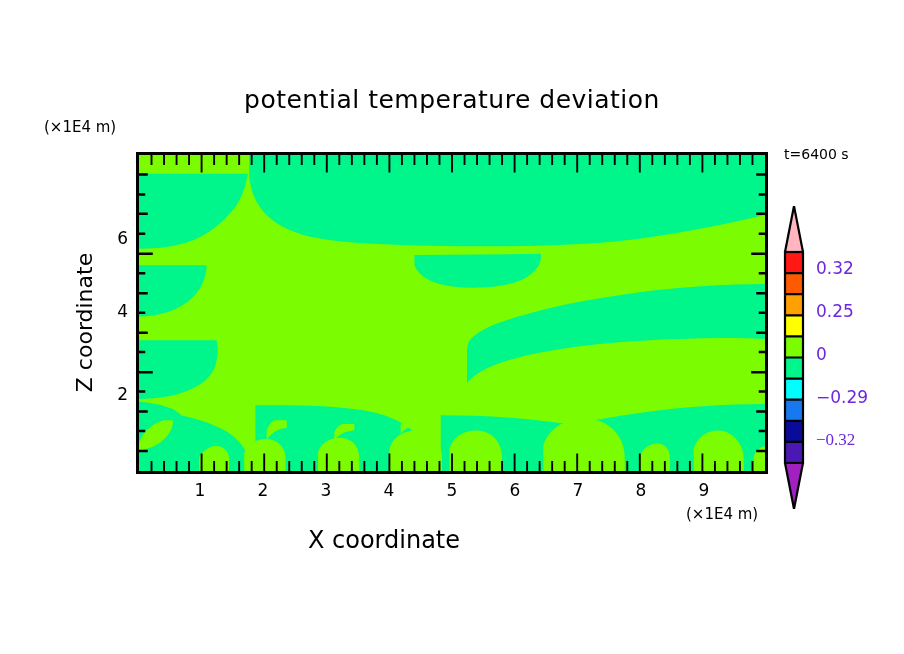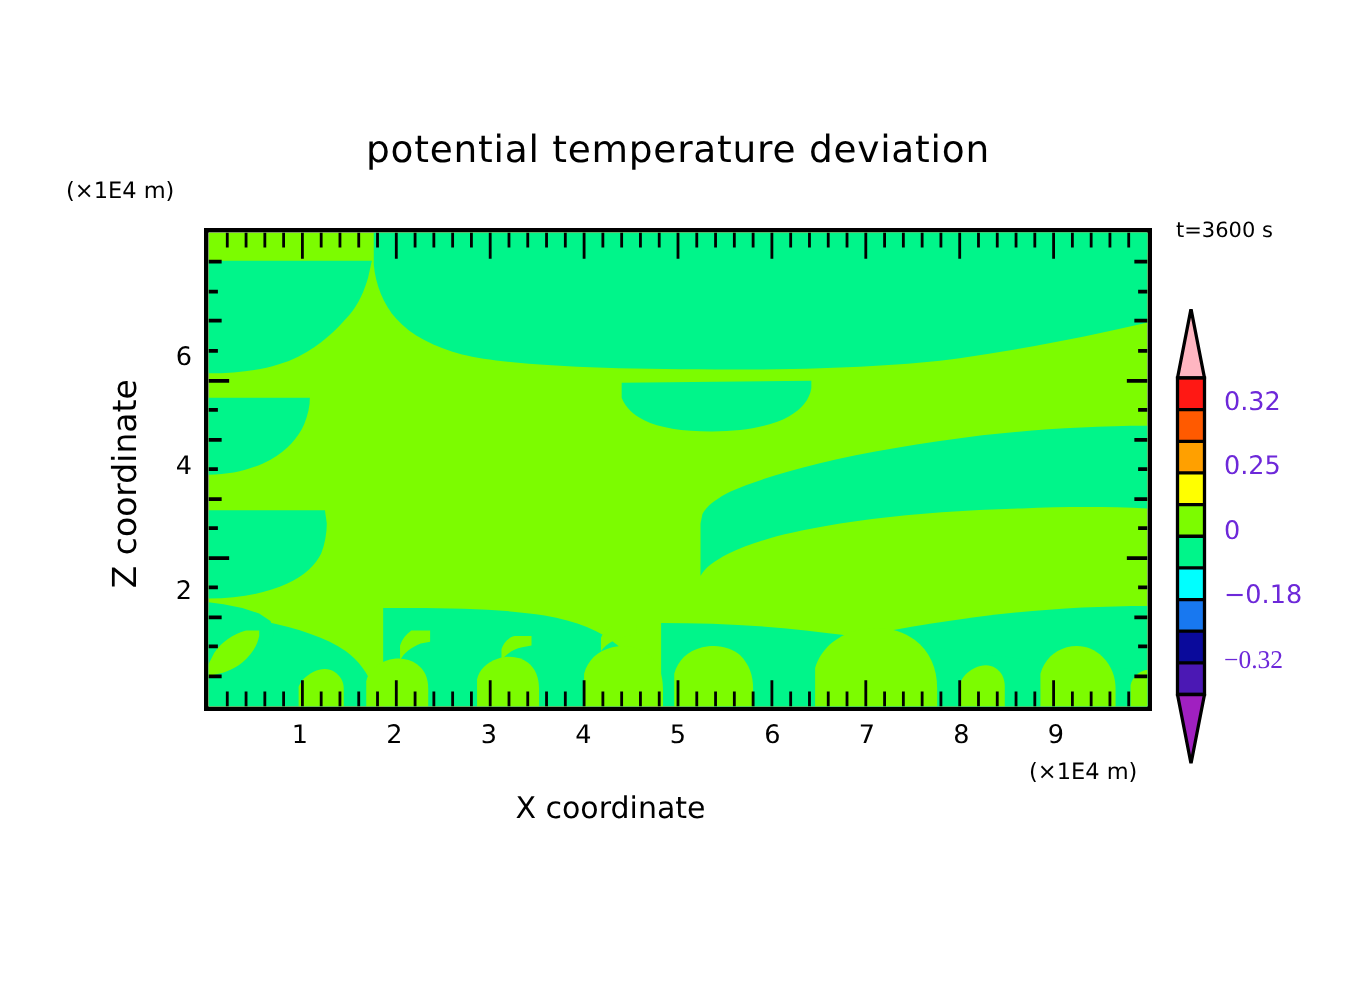--- a/index.html
+++ b/index.html
@@ -14,21 +14,21 @@
 
   #chart-title{
     left:0;top:85px;width:904px;text-align:center;
     font-size:25px;letter-spacing:.5px;
   }
   #y-unit-label{left:44px;top:118px;font-size:15px;}
   #x-unit-label{left:686px;top:505px;font-size:15px;}
   #time-label{left:784px;top:146px;font-size:14px;}
 
   #x-axis-title{
-    left:0;top:526px;width:768px;text-align:center;font-size:20px;padding-left:23px;
+    left:0;top:526px;width:768px;text-align:center;font-size:24px;
   }
   #y-axis-title{
     left:-36px;top:310px;width:240px;text-align:center;font-size:22px;
     transform:rotate(-90deg);transform-origin:center center;
   }
 
   .tick-label{position:absolute;color:#000;font-size:17px;text-align:center;}
   .xtick{width:40px;top:480px;}
   .ytick{width:30px;text-align:right;}
 
@@ -45,21 +45,21 @@
 <body>
 
 <div id="stage">
 
   <div class="txt" id="chart-title">potential temperature deviation</div>
 
   <div class="txt" id="y-unit-label">(×1E4 m)</div>
 
   <div class="txt" id="x-unit-label">(×1E4 m)</div>
 
-  <div class="txt" id="time-label">t=3600 s</div>
+  <div class="txt" id="time-label">t=6400 s</div>
 
   <div id="plot-frame">
     <svg id="contour-svg" width="626" height="316" viewBox="0 0 1000 505" preserveAspectRatio="none">
       <rect x="0" y="0" width="1000" height="505" fill="#7CFC00"></rect>
       <g fill="#00F58A">
         <path d="M0,0 L1000,0 L1000,22 C960,18 930,30 900,46
                  C872,60 846,70 820,74 L795,76 L780,72
                  C762,66 748,54 740,40 L734,26 L728,14 L722,4 L716,0 Z"></path>
         <path d="M0,30 L0,150 C40,150 72,144 96,132 C120,120 136,104 150,88
                  C160,76 166,62 170,48 L174,30 Z"></path>
@@ -192,16 +192,16 @@
       <path d="M2,67.1 H20 M2,88.2 H20 M2,109.3 H20 M2,130.4 H20 M2,151.5 H20
                M2,172.6 H20 M2,193.7 H20 M2,214.8 H20 M2,235.9 H20"></path>
       <rect x="2" y="46" width="18" height="211"></rect>
     </g>
     <polygon points="11,303 20,257 2,257" fill="#A020C0" stroke="#000" stroke-width="2.2" stroke-linejoin="round"></polygon>
   </svg>
 
   <div class="cb-label" style="top:258px;">0.32</div>
   <div class="cb-label" style="top:301px;">0.25</div>
   <div class="cb-label" style="top:344px;">0</div>
-  <div class="cb-label" style="top:387px;">−0.18</div>
+  <div class="cb-label" style="top:387px;">−0.29</div>
   <div class="cb-label" style="top:430px;font-family:Liberation Serif, serif;">−0.32</div>
 
 </div>
 
 </body></html>

